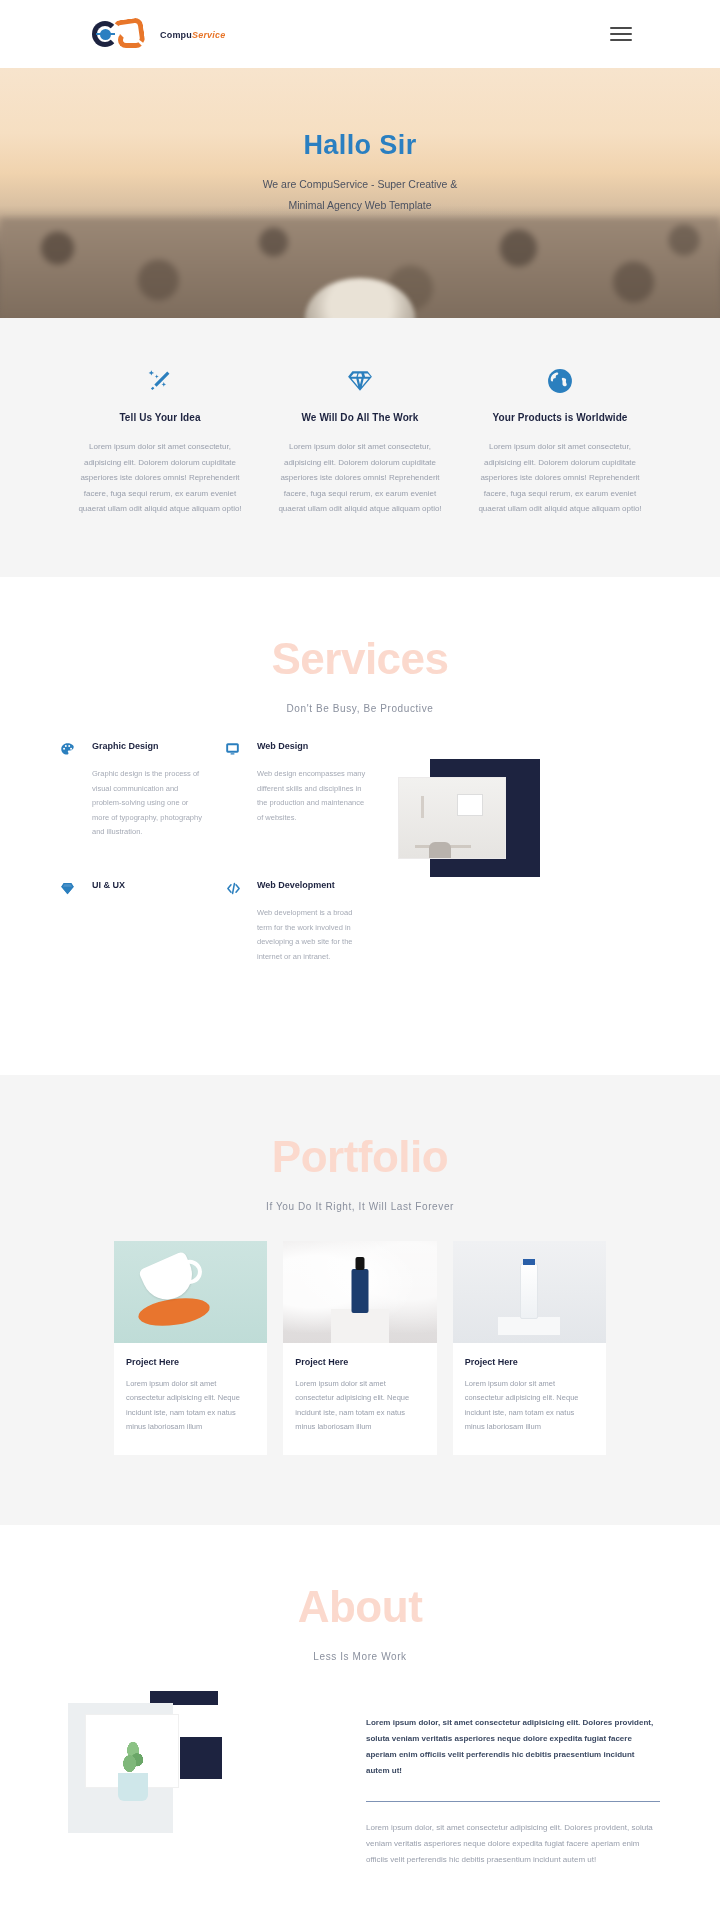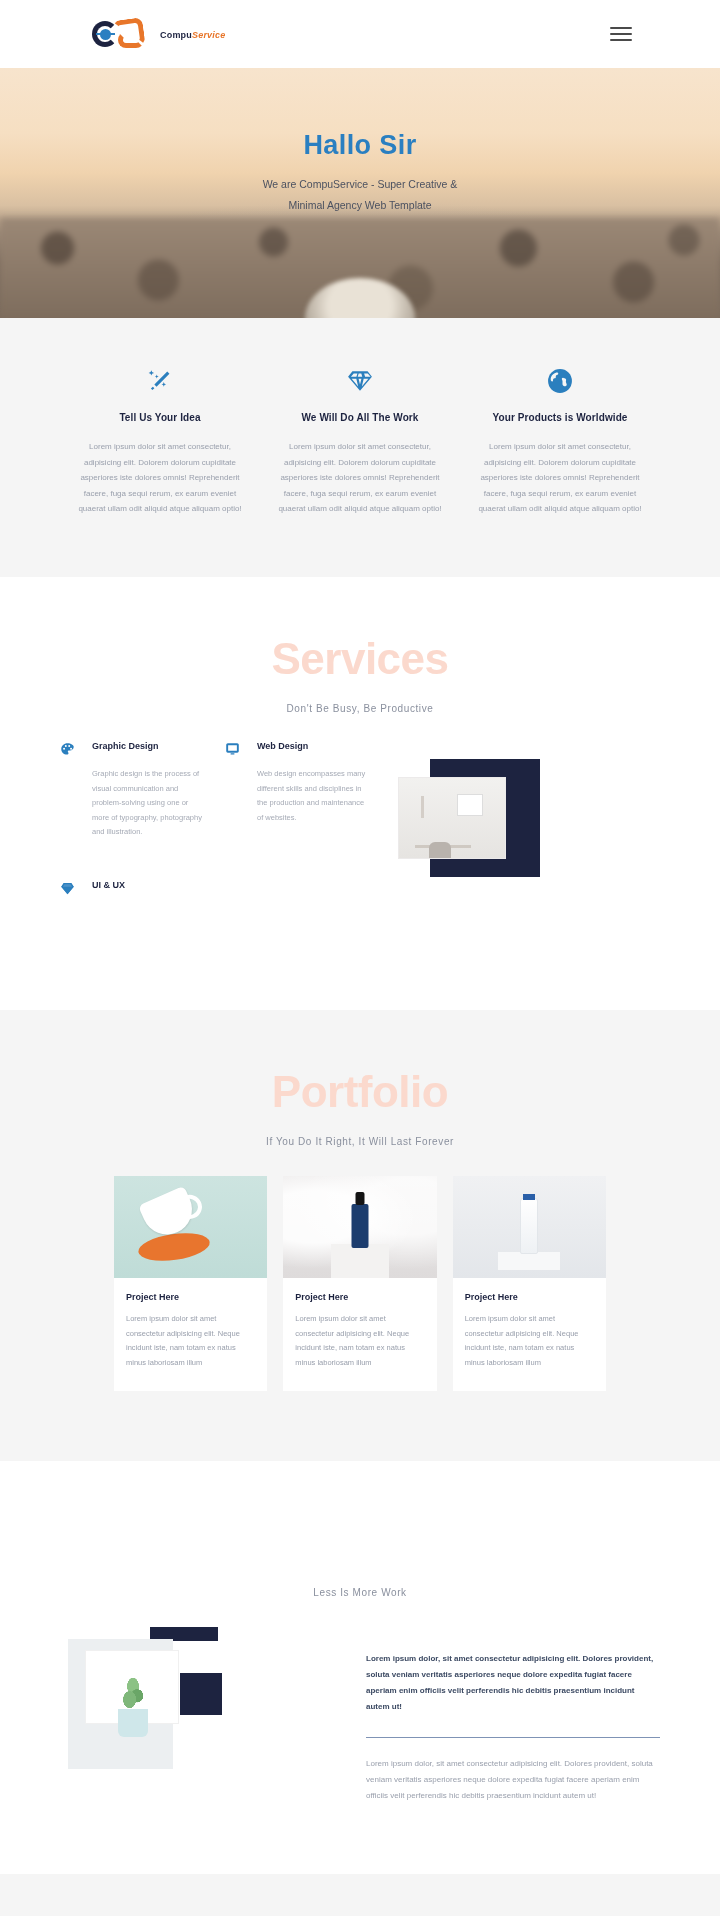--- a/index.html
+++ b/index.html
@@ -270,20 +270,31 @@
             <div class="ico">
               <svg width="15" height="15" viewBox="0 0 24 24" fill="currentColor">
                   <path d="M6 3h12l4 6-10 12L2 9zm1.3 2L4.6 9h14.8l-2.7-4z"></path>
                   <path d="M6 3h12l4 6-10 12L2 9z" opacity=".85"></path>
                 </svg>
             </div>
             <div>
               <h4>UI &amp; UX</h4>
             </div>
           </div>
+          <div class="srv-item">
+            <div class="ico">
+              <svg width="17" height="15" viewBox="0 0 24 24" fill="none" stroke="currentColor" stroke-width="2.4" stroke-linecap="round" stroke-linejoin="round">
+                  <path d="M8 6l-5 6 5 6M16 6l5 6-5 6M13.5 4l-3 16"></path>
+                </svg>
+            </div>
+            <div>
+              <h4>Web Development</h4>
+              <p>Web development is a broad term for the work involved in developing a web site for the internet or an intranet.</p>
+            </div>
+          </div>
         </div>
       </div>
       <div class="srv-art">
         <div class="navy"></div>
         <div class="photo">
           <div class="frame"></div>
           <div class="lamp"></div>
           <div class="desk"></div>
           <div class="chair"></div>
         </div>
@@ -327,20 +338,21 @@
         <div class="body">
           <h4>Project Here</h4>
           <p>Lorem ipsum dolor sit amet consectetur adipisicing elit. Neque incidunt iste, nam totam ex natus minus laboriosam illum</p>
         </div>
       </div>
     </div>
   </div>
 
   <div class="about">
     <div class="sec-head">
+      <div class="big">About</div>
       <div class="sub">Less Is More Work</div>
     </div>
     <div class="about-wrap">
       <div class="about-art">
         <div class="navy-l"></div>
           <div class="navy-l2"></div>
           <div class="navy-b"></div>
         <div class="gray"></div>
           <div class="white"></div>
         <div class="plant"></div>

